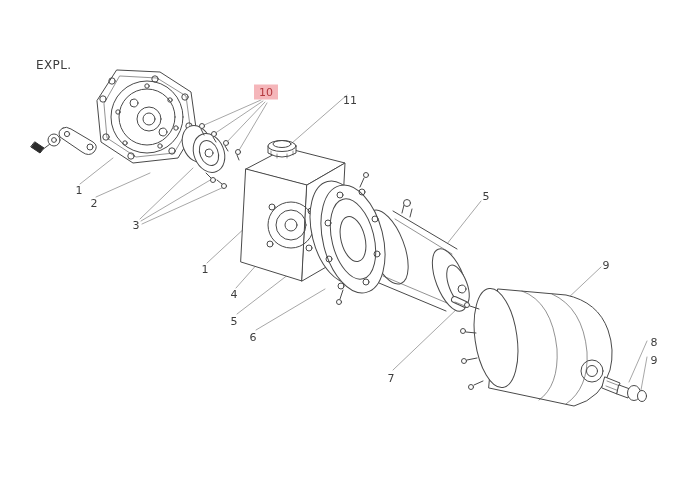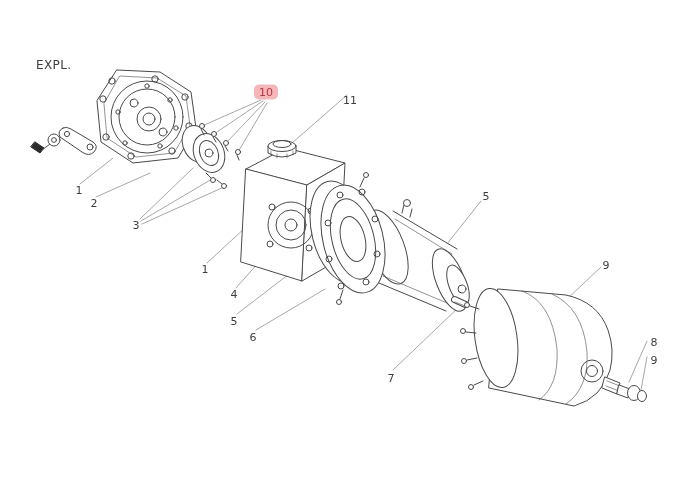--- a/index.html
+++ b/index.html
@@ -11,21 +11,21 @@
   .view-label{
     position:absolute;left:36px;top:58px;font-size:12px;color:#3d3d3d;
     letter-spacing:.4px;
   }
   .callout{
     position:absolute;transform:translate(-50%,-50%);
     font-size:11px;line-height:1;color:#3d3d3d;padding:2px 3px;
     cursor:pointer;user-select:none;
   }
   .callout.hl{
-    background:#f5b6ba;color:#b3393e;padding:2px 5px;border-radius:5px;
+    background:#f5b6ba;color:#b3393e;padding:2px 5px;border-radius:0;
   }
 </style>
 </head>
 <body>
 
 <div class="stage">
 
   <svg class="drawing" width="694" height="500" viewBox="0 0 694 500">
     <g fill="none" stroke="#4a4a4a" stroke-width="1" stroke-linecap="round" stroke-linejoin="round">
 

